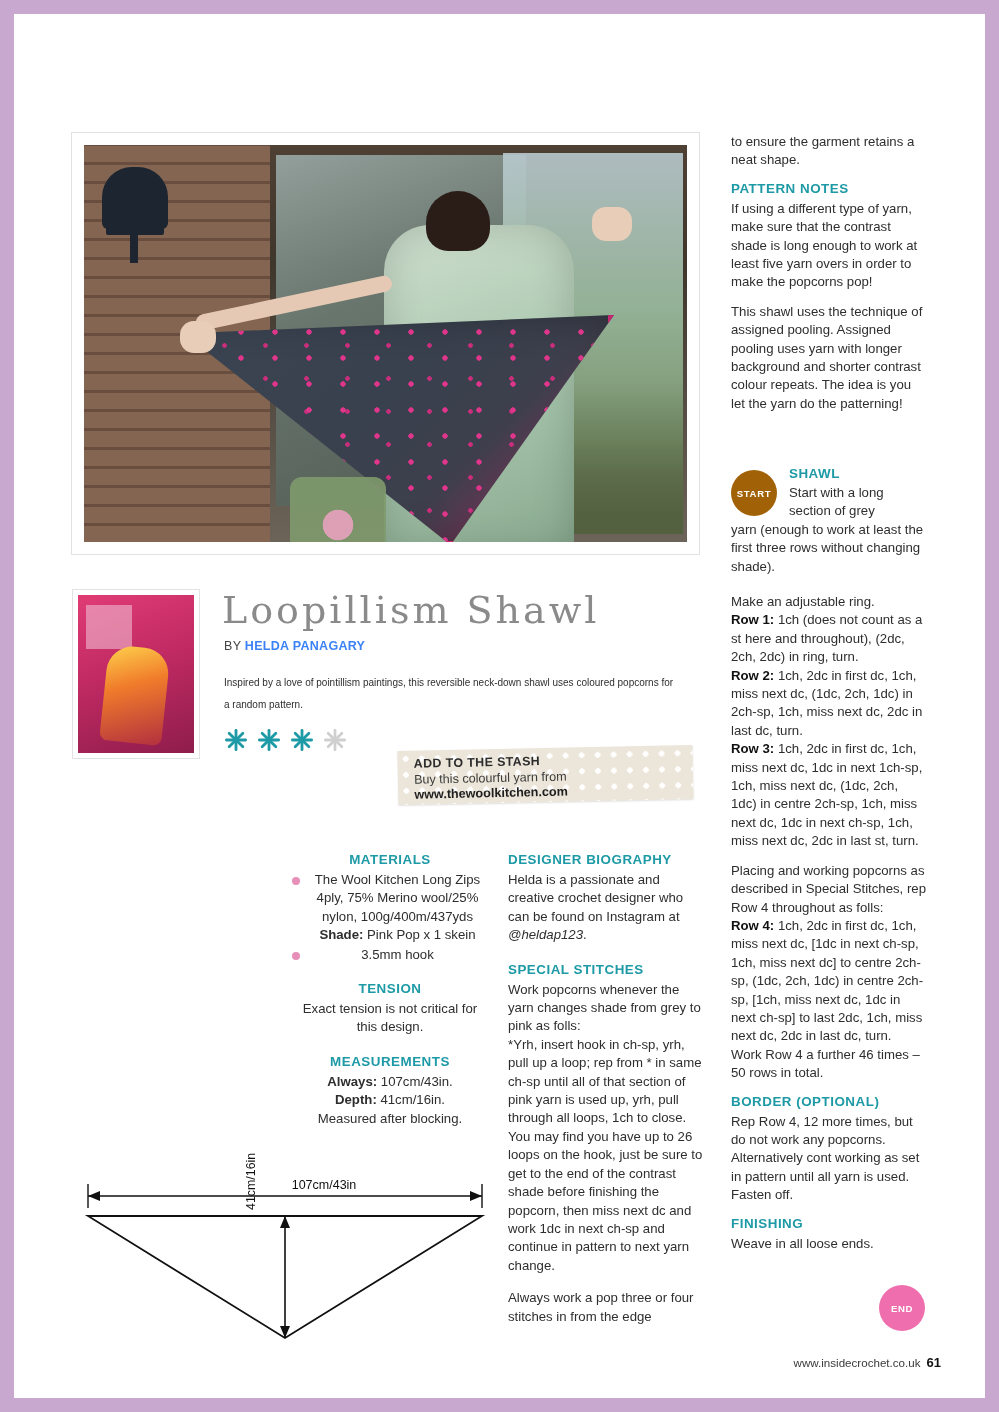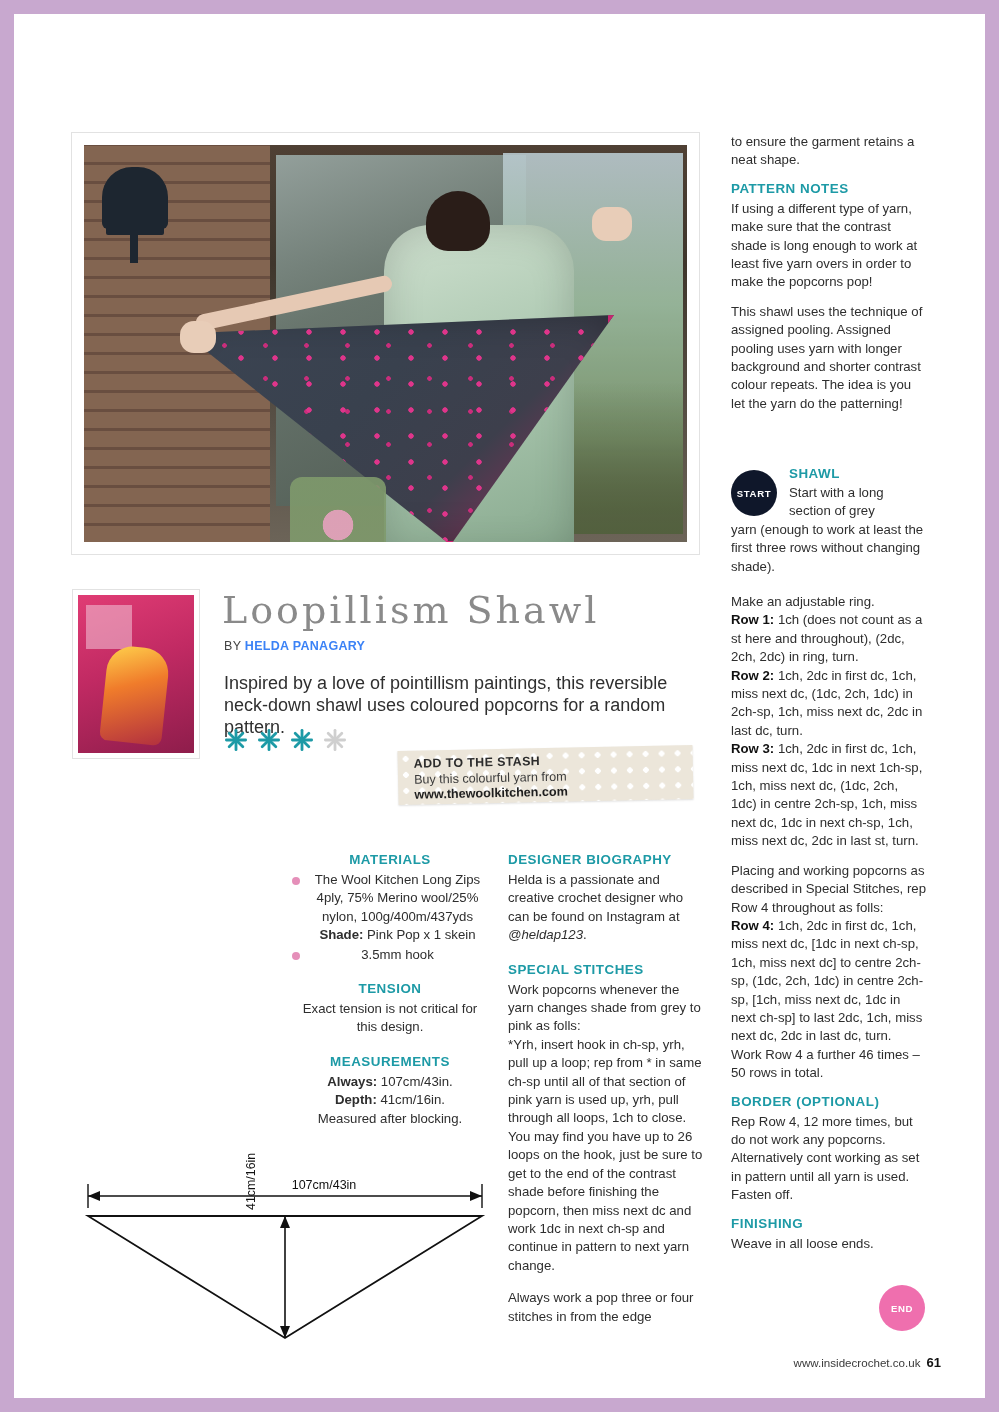--- a/index.html
+++ b/index.html
@@ -158,21 +158,21 @@
     font-family:"DejaVu Serif", serif;
     font-size:38px;letter-spacing:3px;color:#8a8a8a;font-weight:400;
   }
   .byline{
     position:absolute;left:224px;top:639px;
     font-size:12.5px;color:#444;letter-spacing:.3px;
   }
   .byline b{color:#3b82f6;}
   .standfirst{
     position:absolute;left:224px;top:672px;width:452px;
-    font-size:18px;line-height:22px;color:#2f2f2f;
+    font-size:10px;line-height:22px;color:#2f2f2f;
   }
 
   .stars{position:absolute;left:224px;top:728px;display:flex;gap:9px;}
   .star{width:24px;height:24px;position:relative;display:inline-block;}
   .star svg{display:block;}
 
   
   .stash{
     position:absolute;left:398px;top:748px;width:295px;height:54px;
     background:#ece6da;
@@ -217,21 +217,21 @@
   .dim-left-label{
     position:absolute;left:244px;top:1210px;
     font-size:12.4px;color:#111;
     transform:rotate(-90deg);transform-origin:left top;
     white-space:nowrap;
   }
 
   
   .badge{
     position:absolute;width:46px;height:46px;border-radius:50%;
-    background:#0f172a;color:#fff;font-size:9.6px;font-weight:bold;
+    background:#a16207;color:#fff;font-size:9.6px;font-weight:bold;
     display:flex;align-items:center;justify-content:center;letter-spacing:.6px;
   }
   #badge-start{left:731px;top:470px;}
   #badge-end{left:879px;top:1285px;background:#ef6fae;}
 
   
   .footer{
     position:absolute;right:58px;bottom:42px;font-size:11.6px;color:#3a3a3a;
   }
   .footer b{font-size:13px;color:#111;margin-left:6px;}

